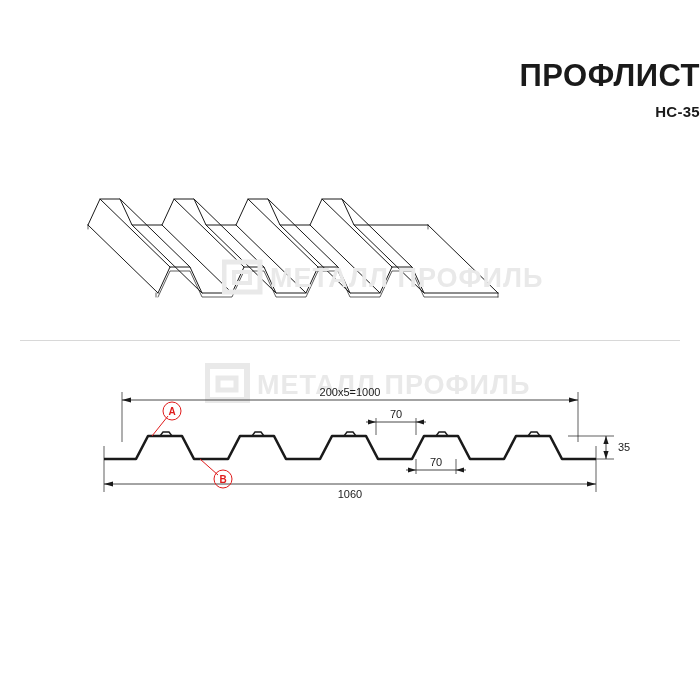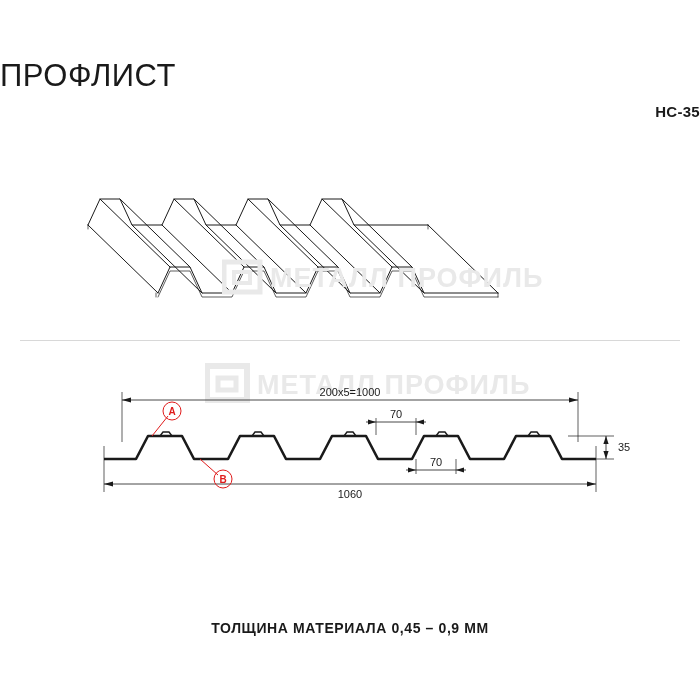--- a/index.html
+++ b/index.html
@@ -17,23 +17,23 @@
     height: 700px;
     overflow: hidden;
     background: #ffffff;
   }
   
   .title {
     position: absolute;
     left: 0;
     top: 58px;
     width: 700px;
-    text-align: left;
+    text-align: right;
     font-size: 31px;
-    font-weight: normal;
+    font-weight: bold;
     letter-spacing: 0.5px;
     color: #1a1a1a;
   }
   .subtitle {
     position: absolute;
     left: 0;
     top: 103px;
     width: 700px;
     text-align: right;
     font-size: 15px;
@@ -249,15 +249,14 @@
       <line x1="62" y1="56" x2="78" y2="36"></line>
       <circle cx="82" cy="31" r="9"></circle>
 
       <line x1="110" y1="79" x2="128" y2="95"></line>
       <circle cx="133" cy="99" r="9"></circle>
     </g>
     <text x="82" y="35" text-anchor="middle" font-size="10" font-weight="bold" font-family="Liberation Sans, sans-serif" fill="#e01b1b">A</text>
     <text x="133" y="103" text-anchor="middle" font-size="10" font-weight="bold" font-family="Liberation Sans, sans-serif" fill="#e01b1b">B</text>
   </svg>
 
-  <div class="footer">ТОЛЩИНА МАТЕРИАЛА 0,45 – 0,9 ММ</div>
 
 </div>
 
 </body></html>

